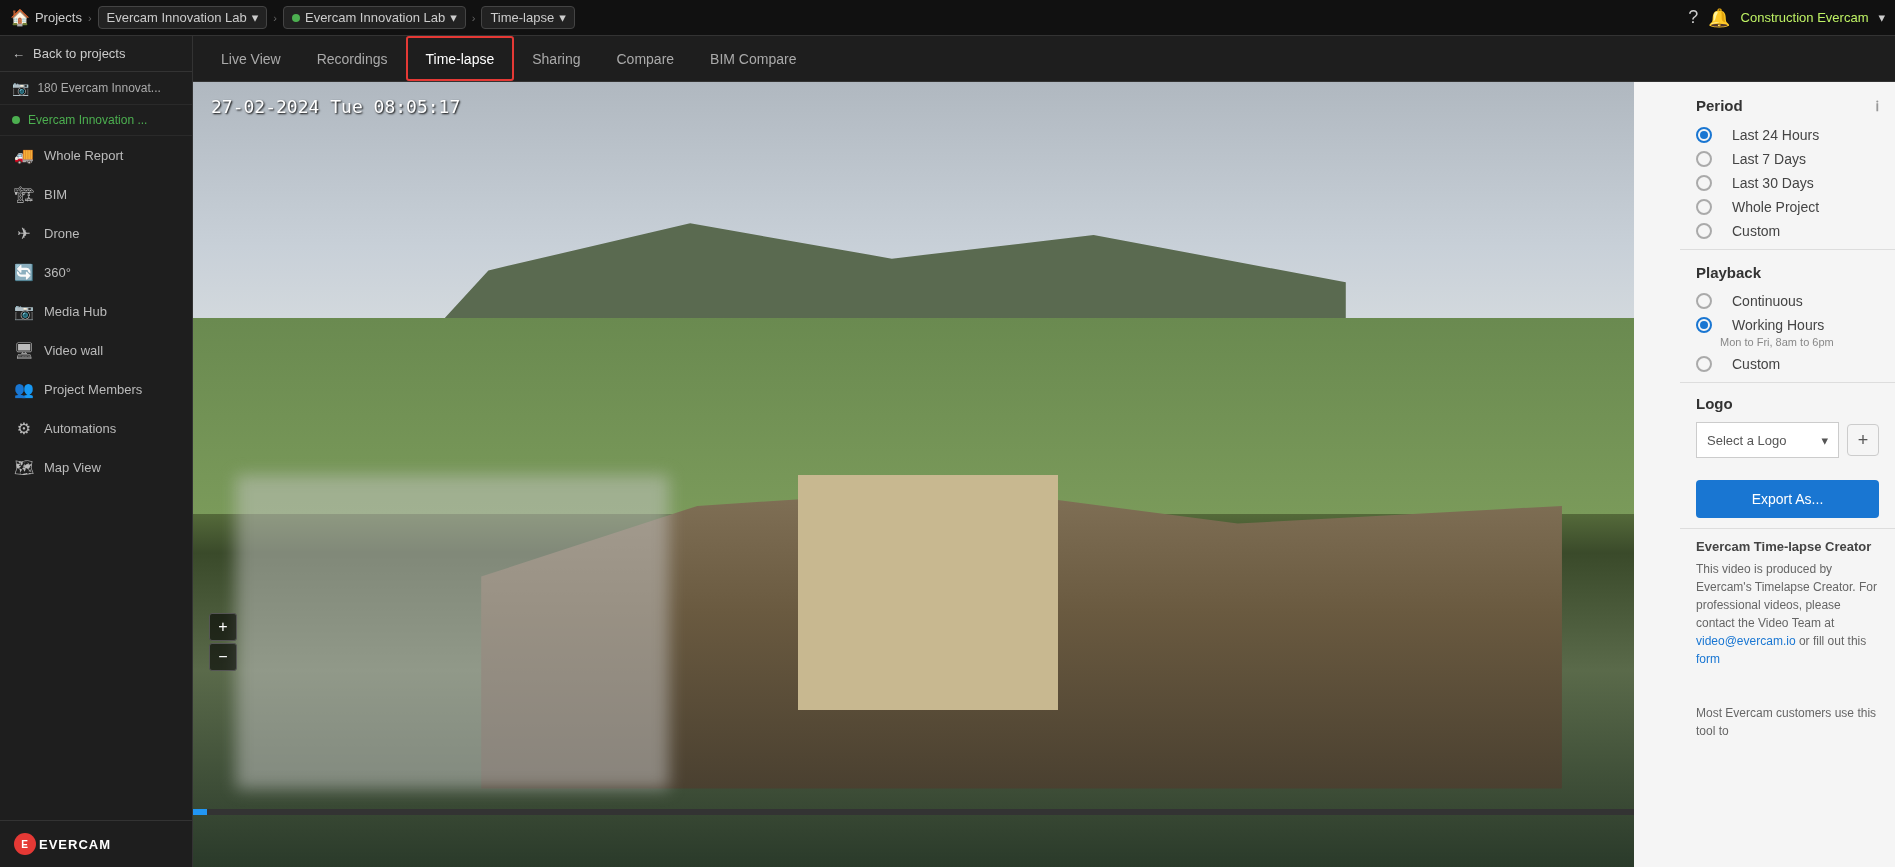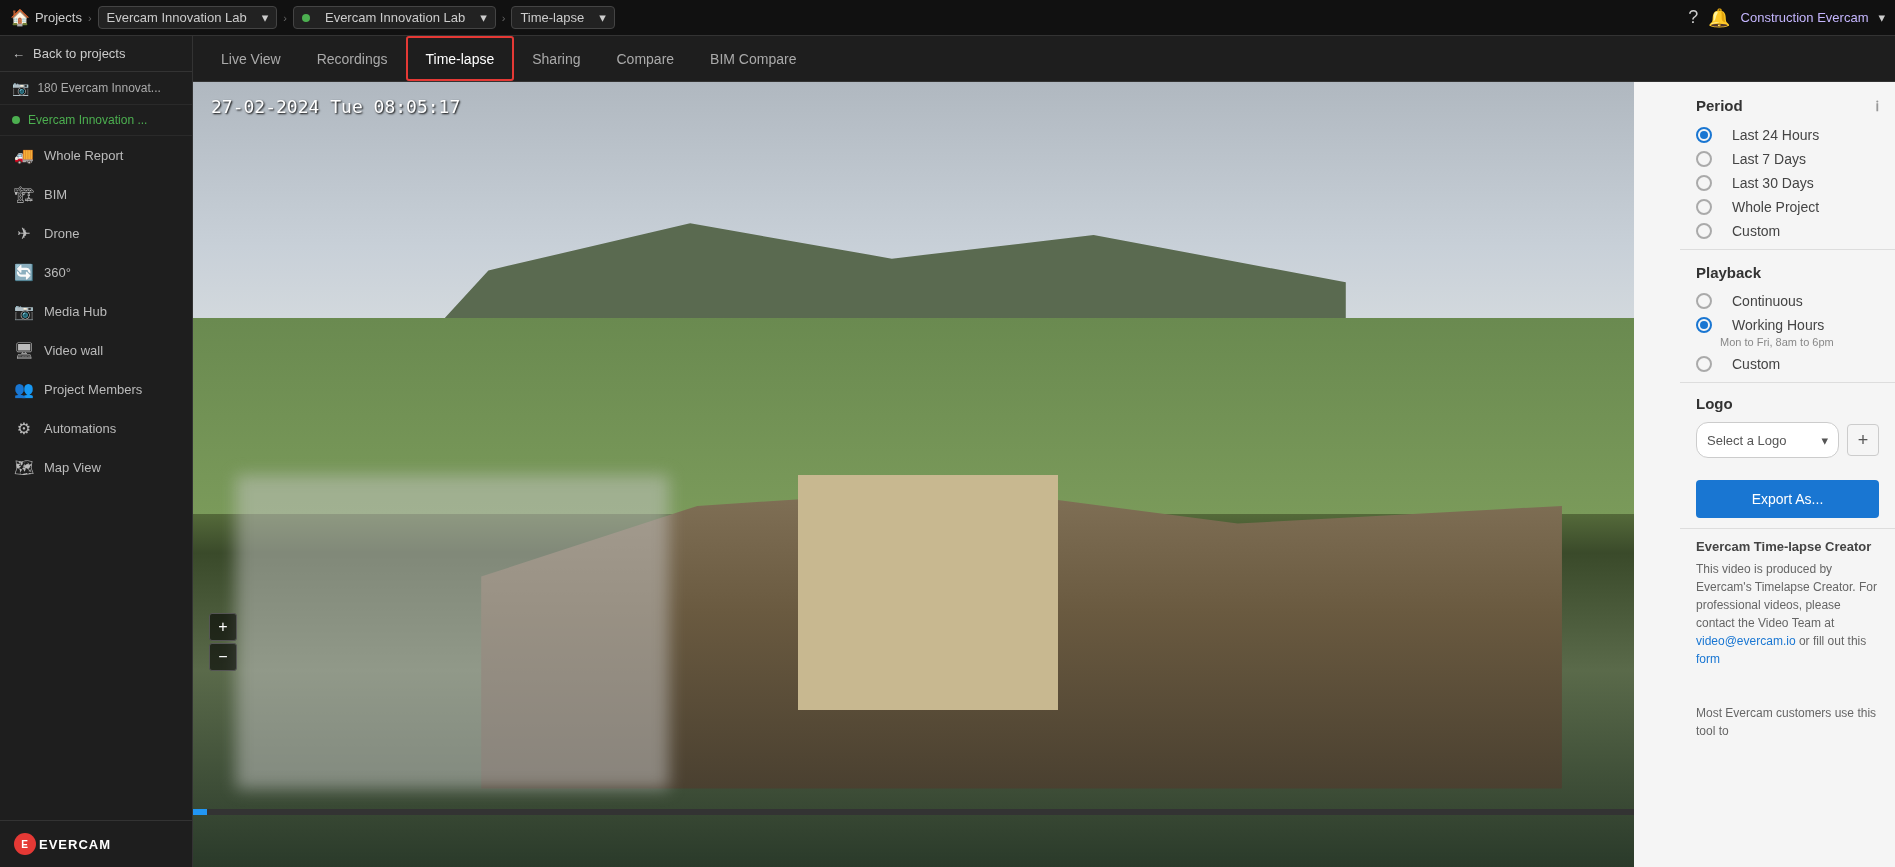--- a/index.html
+++ b/index.html
@@ -20,26 +20,26 @@
     }
     .top-bar-item { display: flex; align-items: center; gap: 5px; cursor: pointer; }
     .top-bar-chevron { color: #666; font-size: 11px; }
     .top-bar-dropdown {
       background: #222;
       border: 1px solid #444;
       border-radius: 4px;
       padding: 3px 8px;
       display: flex;
       align-items: center;
-      gap: 15px;
+      gap: 5px;
       cursor: pointer;
     }
     .top-bar-dropdown .green-dot { width: 8px; height: 8px; border-radius: 50%; background: #4caf50; flex-shrink: 0; }
     .top-bar-right { margin-left: auto; display: flex; align-items: center; gap: 10px; }
-    .top-bar-right .company-name { font-size: 13px; color: #c4b5fd; }
+    .top-bar-right .company-name { font-size: 13px; color: #bef264; }
     .icon-btn { background: none; border: none; color: #ccc; cursor: pointer; font-size: 16px; display: flex; align-items: center; }
 
     
     .main-layout { display: flex; flex: 1; overflow: hidden; }
 
     
     .sidebar {
       width: 193px;
       background: #1e1e1e;
       display: flex;
@@ -299,21 +299,21 @@
 
     
     .logo-section { padding: 12px 16px; }
     .logo-section-title { font-size: 15px; font-weight: 600; color: #333; margin-bottom: 10px; }
     .logo-select-row { display: flex; align-items: center; gap: 8px; }
     .logo-dropdown {
       flex: 1;
       height: 36px;
       background: #fff;
       border: 1px solid #ccc;
-      border-radius: 12px;
+      border-radius: 0;
       padding: 0 10px;
       font-size: 13px;
       color: #555;
       display: flex;
       align-items: center;
       justify-content: space-between;
       cursor: pointer;
     }
     .logo-add-btn {
       width: 32px; height: 32px;

